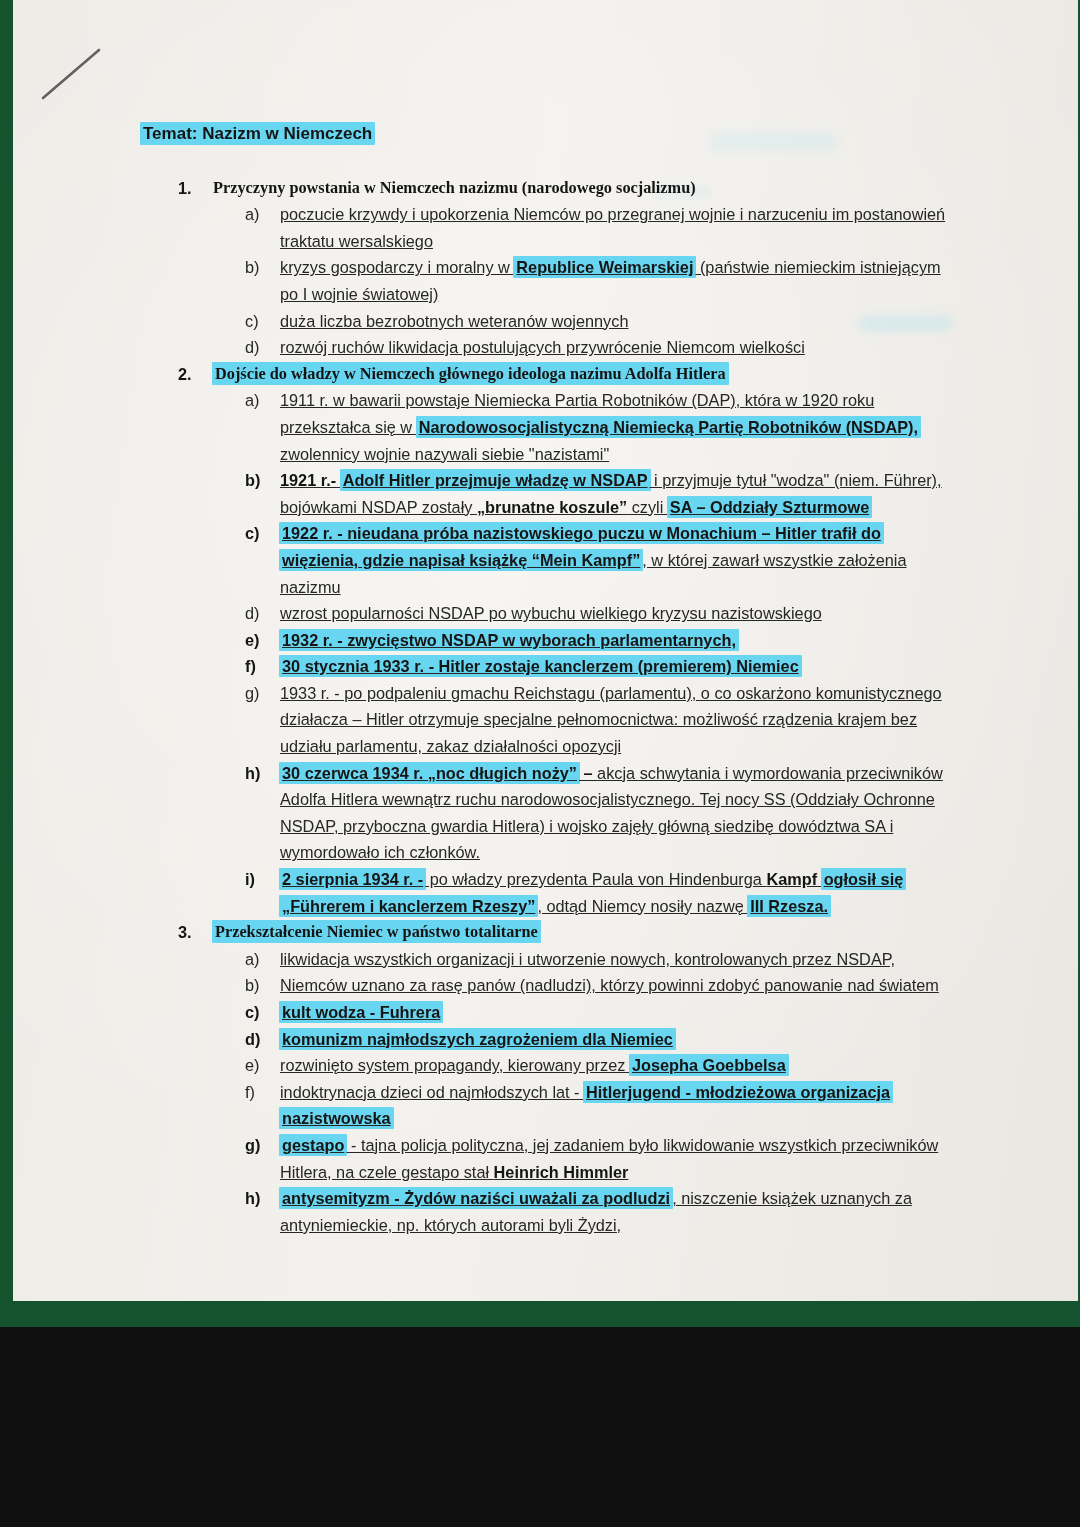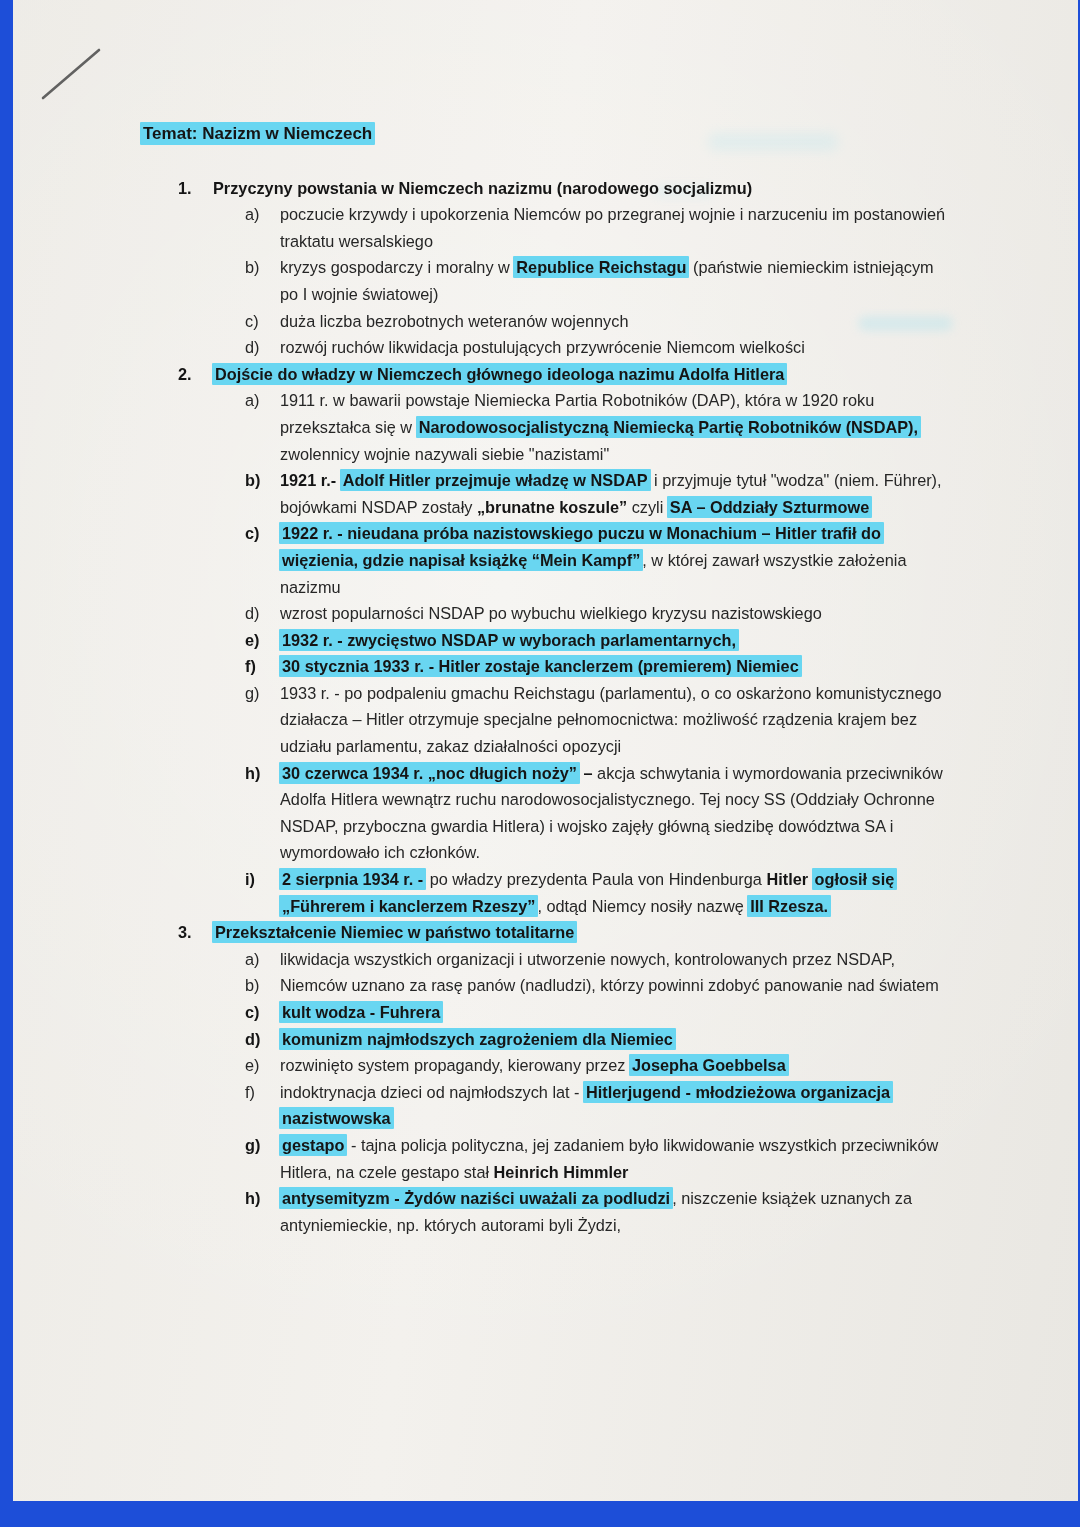--- a/index.html
+++ b/index.html
@@ -1,21 +1,21 @@
 <!DOCTYPE html>
 <html><head>
 <meta charset="utf-8">
 <style>
   html,body{margin:0;padding:0;}
   body{
     width:1080px;height:1527px;overflow:hidden;
     background:#101010;
     font-family:"Liberation Sans", sans-serif;
   }
-  .photo{position:relative;width:1080px;height:1527px;background:#1d4ed8;}
+  .photo{position:relative;width:1080px;height:1327px;background:#14532d;}
   .paper{
     position:absolute;left:13px;top:0;right:2px;bottom:26px;
     background:
       radial-gradient(120% 90% at 42% 38%, rgba(255,255,255,.30), rgba(0,0,0,0) 62%),
       linear-gradient(98deg,#edebe6 0%,#f3f1ed 45%,#e9e7e2 100%);
   }
   .pen-mark{position:absolute;left:20px;top:42px;width:90px;height:66px;}
   .content{
     position:absolute;left:0;top:0;right:0;
     padding:120px 86px 0 128px;
@@ -27,24 +27,24 @@
     background:#69d6f1;
     padding:2px 3px;
     margin:0 -1px;
     border-radius:1px;
     box-decoration-break:clone;
     -webkit-box-decoration-break:clone;
   }
   .sections{margin-top:27px;margin-left:37px;}
   .sec-head{display:flex;}
   .sec-num{flex:0 0 35px;font-weight:700;color:#151515;}
-  .sec-title{flex:1;max-width:745px;}
+  .sec-title{flex:1;max-width:745px;font-family:Liberation Serif, serif;}
   .item{display:flex;margin-left:67px;}
   .item-label{flex:0 0 35px;}
-  .item-text{flex:1;max-width:676px;}
+  .item-text{flex:1;max-width:676px;text-decoration:underline;}
   .smudge{position:absolute;background:#8fdcef;border-radius:8px;pointer-events:none;}
   .s1{left:695px;top:133px;width:130px;height:18px;opacity:.16;filter:blur(6px);}
   .s2{left:845px;top:316px;width:95px;height:15px;opacity:.26;filter:blur(5px);}
   .s3{left:640px;top:186px;width:60px;height:11px;opacity:.14;filter:blur(5px);}
 </style>
 </head>
 <body>
 
 <div class="photo">
   <div class="paper">
@@ -66,21 +66,21 @@
             <div class="sec-head">
               <span class="sec-num">1.</span>
               <span class="sec-title"><span class="b">Przyczyny powstania w Niemczech nazizmu (narodowego socjalizmu)</span></span>
             </div>
             <div class="item">
               <span class="item-label">a)</span>
               <span class="item-text"><span>poczucie krzywdy i upokorzenia Niemców po przegranej wojnie i narzuceniu im postanowień traktatu wersalskiego</span></span>
             </div>
             <div class="item">
               <span class="item-label">b)</span>
-              <span class="item-text"><span>kryzys gospodarczy i moralny w </span><span class="b hl">Republice Reichstagu</span><span> (państwie niemieckim istniejącym po I wojnie światowej)</span></span>
+              <span class="item-text"><span>kryzys gospodarczy i moralny w </span><span class="b hl">Republice Weimarskiej</span><span> (państwie niemieckim istniejącym po I wojnie światowej)</span></span>
             </div>
             <div class="item">
               <span class="item-label">c)</span>
               <span class="item-text"><span>duża liczba bezrobotnych weteranów wojennych</span></span>
             </div>
             <div class="item">
               <span class="item-label">d)</span>
               <span class="item-text"><span>rozwój ruchów likwidacja postulujących przywrócenie Niemcom wielkości</span></span>
             </div>
           </div>
@@ -116,21 +116,21 @@
             <div class="item">
               <span class="item-label">g)</span>
               <span class="item-text"><span>1933 r. - po podpaleniu gmachu Reichstagu (parlamentu), o co oskarżono komunistycznego działacza – Hitler otrzymuje specjalne pełnomocnictwa: możliwość rządzenia krajem bez udziału parlamentu, zakaz działalności opozycji</span></span>
             </div>
             <div class="item">
               <span class="item-label b">h)</span>
               <span class="item-text"><span class="b hl">30 czerwca 1934 r. „noc długich noży”</span><span class="b"> – </span><span> akcja schwytania i wymordowania przeciwników Adolfa Hitlera wewnątrz ruchu narodowosocjalistycznego. Tej nocy SS (Oddziały Ochronne NSDAP, przyboczna gwardia Hitlera)  i wojsko zajęły główną siedzibę dowództwa SA i wymordowało ich członków.</span></span>
             </div>
             <div class="item">
               <span class="item-label b">i)</span>
-              <span class="item-text"><span class="b hl">2 sierpnia 1934 r. -</span><span>  po władzy prezydenta Paula von Hindenburga </span><span class="b">Hitler </span><span class="b hl">ogłosił się „Führerem i kanclerzem Rzeszy”</span><span>, odtąd Niemcy nosiły nazwę </span><span class="b hl">III Rzesza.</span></span>
+              <span class="item-text"><span class="b hl">2 sierpnia 1934 r. -</span><span>  po władzy prezydenta Paula von Hindenburga </span><span class="b">Kampf </span><span class="b hl">ogłosił się „Führerem i kanclerzem Rzeszy”</span><span>, odtąd Niemcy nosiły nazwę </span><span class="b hl">III Rzesza.</span></span>
             </div>
           </div>
           <div class="section">
             <div class="sec-head">
               <span class="sec-num">3.</span>
               <span class="sec-title"><span class="b hl">Przekształcenie Niemiec w państwo totalitarne</span></span>
             </div>
             <div class="item">
               <span class="item-label">a)</span>
               <span class="item-text"><span>likwidacja wszystkich organizacji i utworzenie nowych, kontrolowanych przez NSDAP,</span></span>

